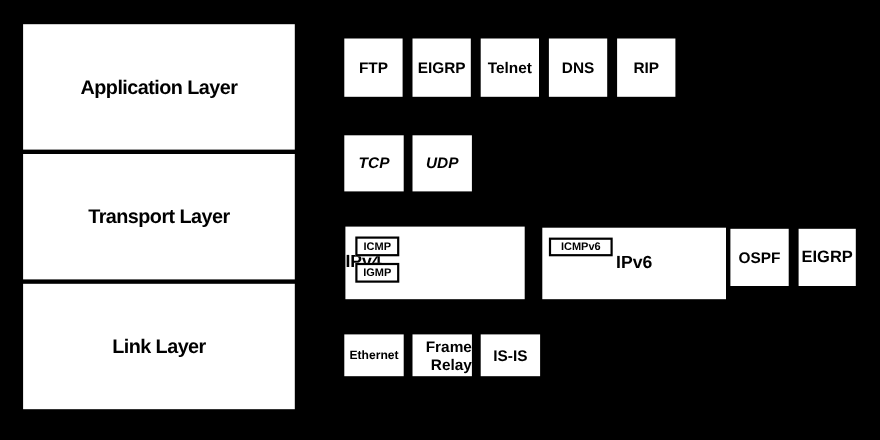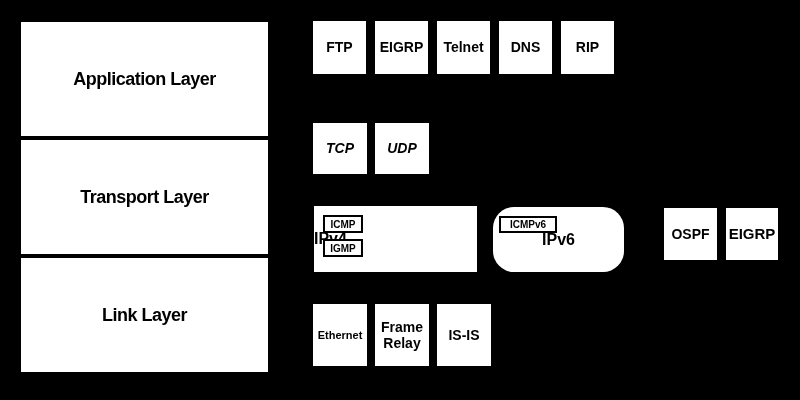--- a/index.html
+++ b/index.html
@@ -26,48 +26,48 @@
   .layer-box {
     flex: 1;
     background: var(--fill, #fff);
     display: flex; align-items: center; justify-content: center;
     font-size: 18px;
     letter-spacing: -0.5px;
   }
 
   
   .row { position: absolute; display: flex; }
-  .row-application { left: 313px; top: 21px;  gap: 9px; }
+  .row-application { left: 313px; top: 35px;  gap: 9px; }
   .row-transport   { left: 313px; top: 123px; gap: 8px; }
   .row-link        { left: 313px; top: 304px; gap: 8px; }
 
   .pbox {
     background: var(--fill, #fff);
     display: flex; align-items: center; justify-content: center;
     text-align: center;
     font-size: 14px; line-height: 1.15;
   }
   .row-application .pbox { width: 53px; height: 53px; }
   .row-transport   .pbox { width: 54px; height: 51px; font-style: italic; }
-  .row-link        .pbox { width: 54px; height: 62px; }
+  .row-link        .pbox { width: 54px; height: 38px; text-align: right; }
 
   .pbox.ethernet { font-size: 11px; }
 
   
   .ipv4-box {
     position: absolute; left: 314px; top: 206px;
     width: 163px; height: 66px;
     background: var(--fill, #fff);
     display: flex; align-items: center; justify-content: flex-start;
   }
   .ipv6-box {
     position: absolute; left: 493px; top: 207px;
-    width: 131px; height: 65px;
+    width: 167px; height: 65px;
     background: var(--fill, #fff);
-    display: flex; align-items: center; justify-content: center; border-radius: 21px;
+    display: flex; align-items: center; justify-content: center;
   }
   .big-label { font-size: 16px; }
 
   .substack {
     position: absolute; left: 9px; top: 9px;
     display: flex; flex-direction: column; gap: 6px;
   }
   .subbox {
     width: 40px; height: 18px;
     border: 2px solid var(--txt, #000);

